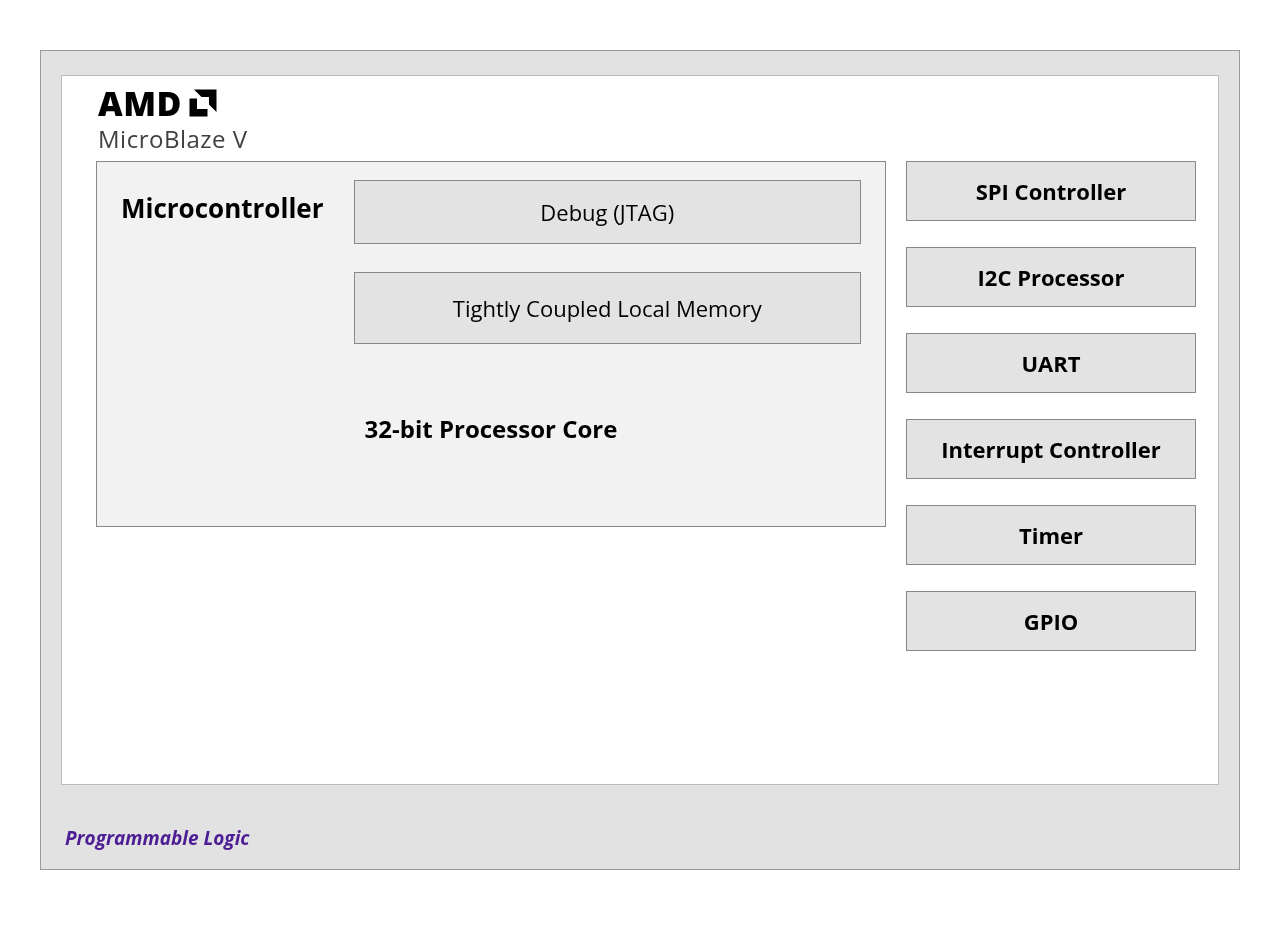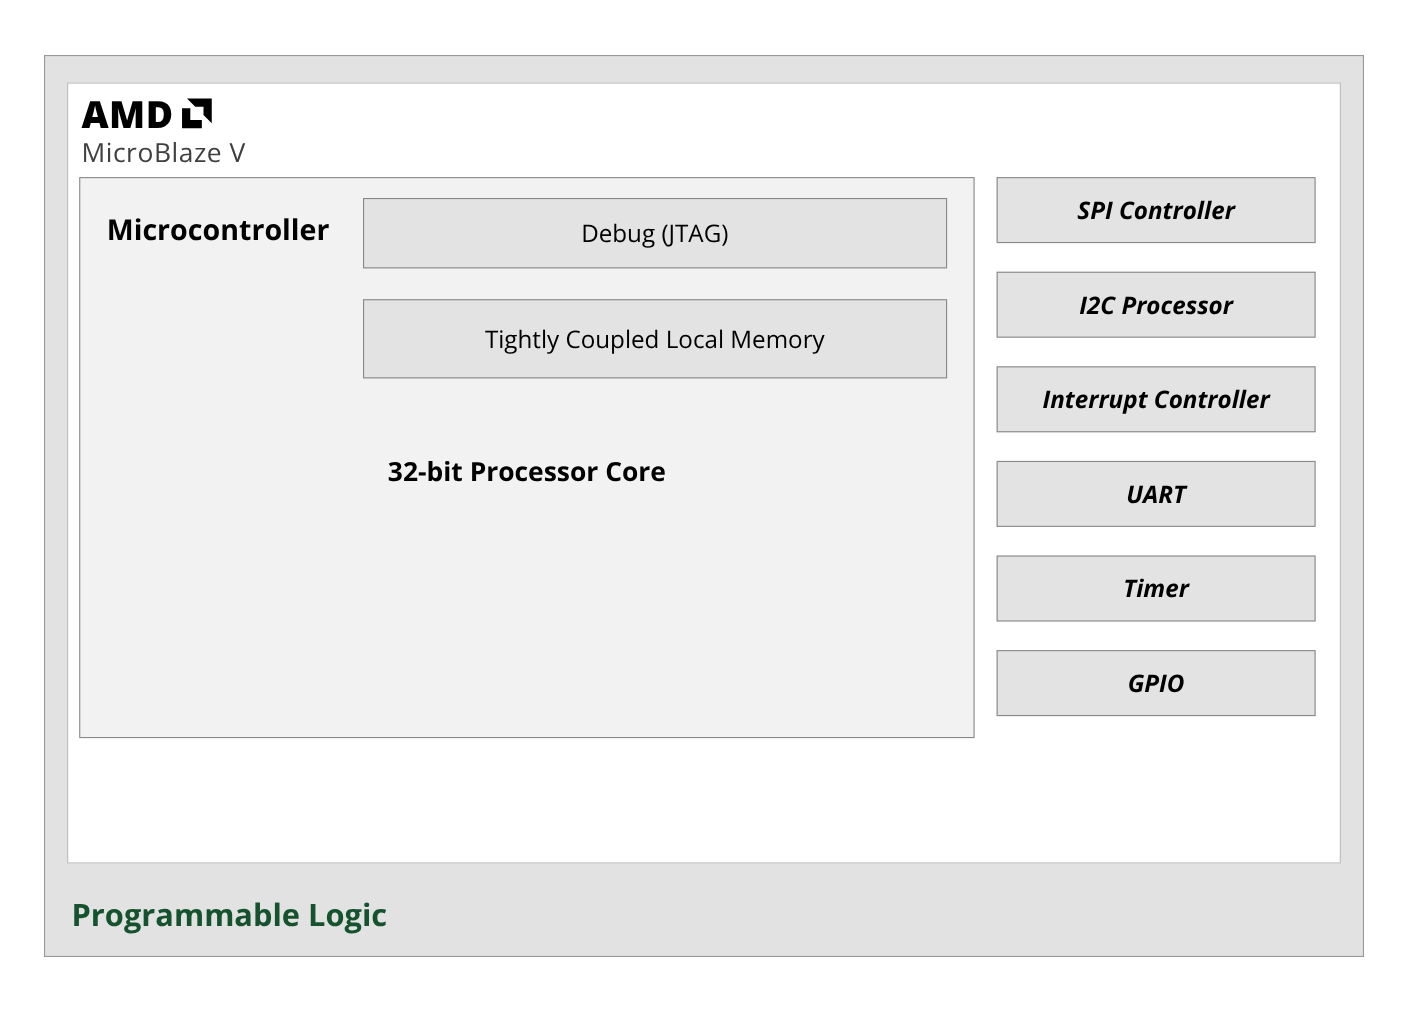--- a/index.html
+++ b/index.html
@@ -18,21 +18,21 @@
       background: #e2e2e2;
       border: 1px solid #999;
       padding: 24px 20px 20px 20px;
       height: 820px;
       position: relative;
     }
     .inner-frame {
       background: #ffffff;
       border: 1px solid #bbb;
       height: 710px;
-      padding: 10px 22px 22px 10px;
+      padding: 10px 22px 22px 34px;
       position: relative;
     }
     .brand {
       display: flex;
       flex-direction: column;
       margin-bottom: 6px;
       margin-left: 2px;
     }
     .brand-top {
       display: flex;
@@ -60,21 +60,21 @@
     .content-row {
       display: flex;
       gap: 20px;
       align-items: flex-start;
       height: 520px;
     }
     .microcontroller {
       flex: 1;
       background: #f2f2f2;
       border: 1px solid #888;
-      height: 510px;
+      height: 366px;
       padding: 18px 24px;
       position: relative;
     }
     .mc-header {
       display: flex;
       align-items: flex-start;
       gap: 30px;
     }
     .mc-title {
       font-size: 26px;
@@ -119,29 +119,29 @@
       gap: 26px;
     }
     .side-box {
       background: #e3e3e3;
       border: 1px solid #888;
       text-align: center;
       font-size: 22px;
       font-weight: 700;
       color: #000;
       padding: 14px 8px;
-      font-style: italic;
     }
     .pl-label {
       position: absolute;
       left: 24px;
       bottom: 18px;
-      font-size: 28px;
+      font-size: 19px;
       font-weight: 700;
-      color: #14532d;
+      color: #4c1d95;
+      font-style: italic;
     }
   </style>
 </head>
 <body>
 
 <div class="outer-frame">
   <div class="inner-frame">
 
     <div class="brand">
       <div class="brand-top">
@@ -163,22 +163,22 @@
             <div class="inner-box">Debug (JTAG)</div>
             <div class="inner-box tall">Tightly Coupled Local Memory</div>
           </div>
         </div>
         <div class="core-label">32-bit Processor Core</div>
       </div>
 
       <div class="side-col">
         <div class="side-box">SPI Controller</div>
         <div class="side-box">I2C Processor</div>
+        <div class="side-box">UART</div>
         <div class="side-box">Interrupt Controller</div>
-        <div class="side-box">UART</div>
         <div class="side-box">Timer</div>
         <div class="side-box">GPIO</div>
       </div>
 
     </div>
 
   </div>
   <div class="pl-label">Programmable Logic</div>
 </div>
 

